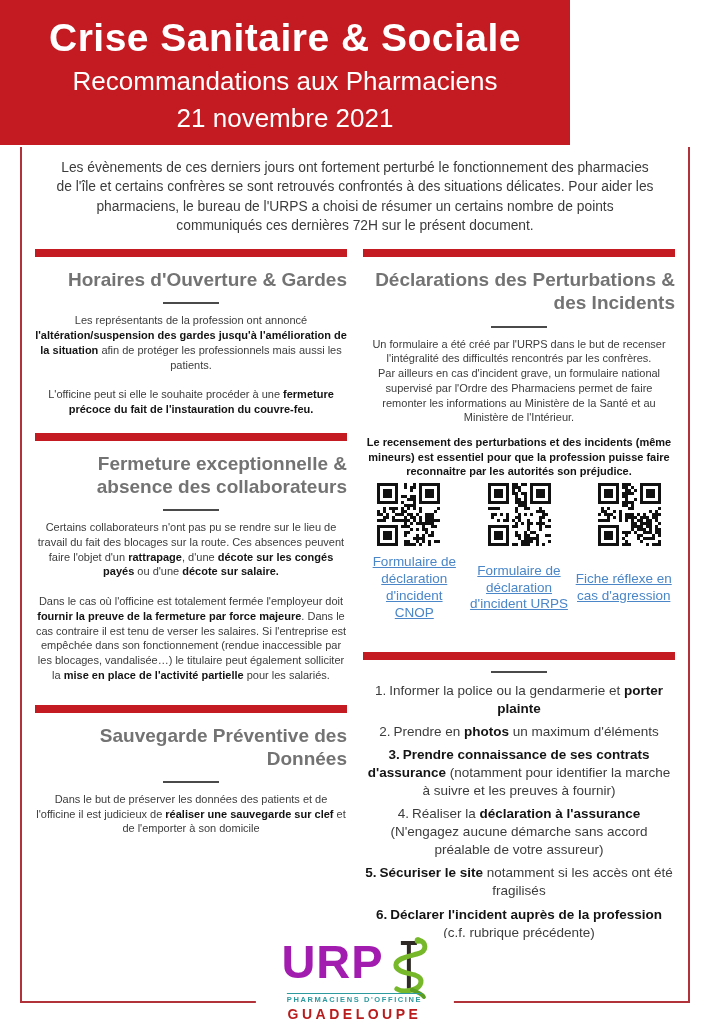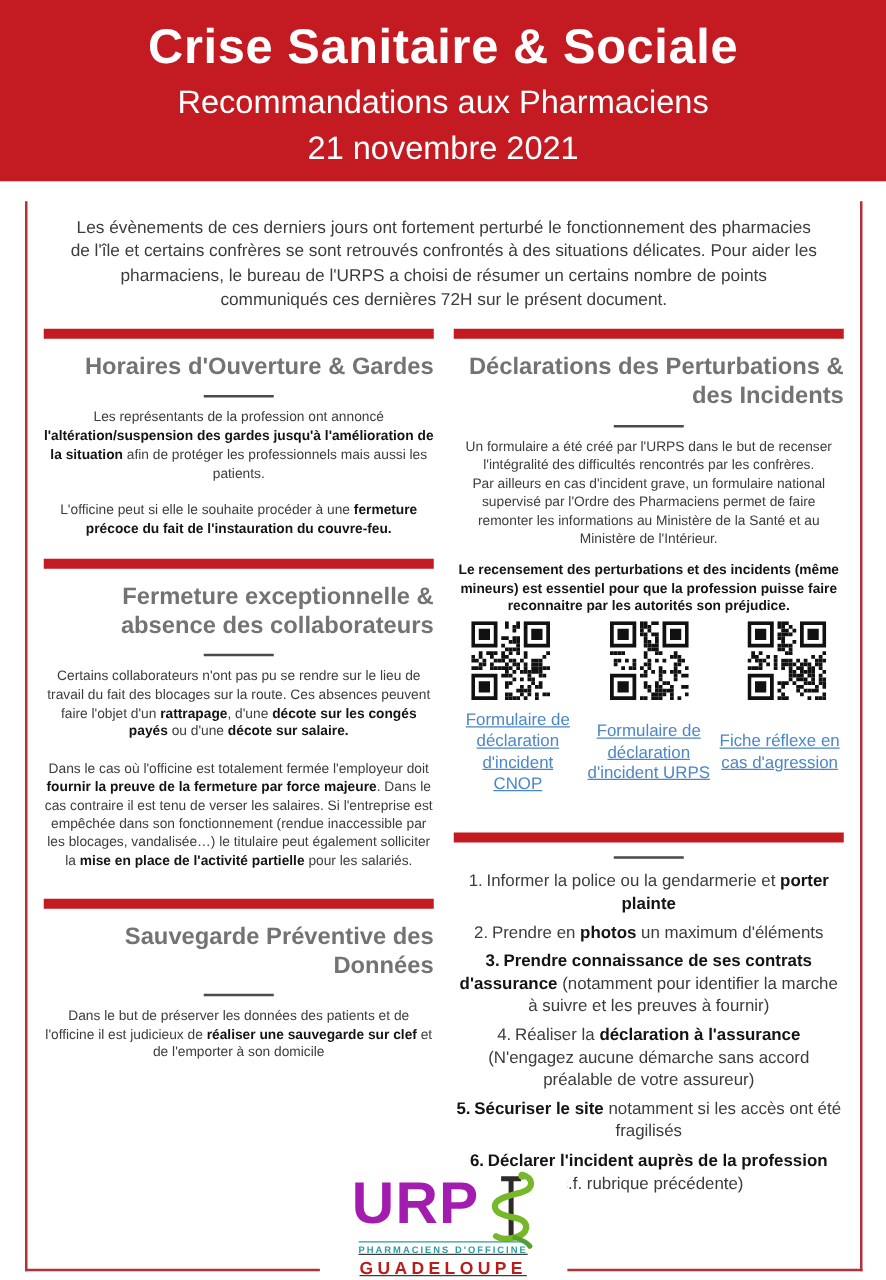--- a/index.html
+++ b/index.html
@@ -4,30 +4,30 @@
 <style>
   * { margin:0; padding:0; box-sizing:border-box; }
   html,body { background:#e8e8e8; }
   .page {
     position:relative; width:709px; height:1024px; margin:0 auto;
     background:#ffffff; overflow:hidden;
     font-family:"Liberation Sans", sans-serif; color:#3c3c3c;
   }
   
   .header {
-    position:absolute; top:0; left:0; width:709px; height:145px;
+    position:absolute; top:0; left:0; width:570px; height:145px;
     background:#c41a21; color:#ffffff; text-align:center;
     display:flex; flex-direction:column; justify-content:center; gap:6px;
     padding-top:4px;
   }
   .header h1 { font-size:39px; font-weight:700; letter-spacing:0.5px; }
   .header .sub { font-size:26px; font-weight:400; }
   
   .frame {
-    position:absolute; left:20px; top:161px; width:670px; height:856px;
+    position:absolute; left:20px; top:147px; width:670px; height:856px;
     border-left:2px solid #b13238; border-right:2px solid #b13238;
     border-bottom:2px solid #b13238;
     padding:9px 13px 0 13px;
   }
   .intro {
     font-size:13.8px; line-height:1.4; text-align:center;
     color:#3c3c3c; margin:2px 18px 14px 18px;
   }
   .columns { display:flex; gap:16px; }
   .col { flex:1; min-width:0; }
@@ -61,21 +61,21 @@
   
   .logo-box {
     position:absolute; left:50%; transform:translateX(-50%); bottom:2px;
     background:#ffffff; z-index:3; padding:2px 26px 0 26px;
     display:flex; flex-direction:column; align-items:center;
   }
   .logo-top { display:flex; align-items:flex-start; }
   .logo-acronym {
     font-size:47px; font-weight:600; color:#a21caf; letter-spacing:1px; line-height:0.95;
   }
-  .logo-text-block { display:flex; flex-direction:column; align-items:center; margin-top:-8px;text-decoration:underline; }
+  .logo-text-block { display:flex; flex-direction:column; align-items:center; margin-top:-8px; }
   .logo-tagline {
     font-size:7.5px; font-weight:700; color:#2d9aa0; letter-spacing:1.6px;
     border-top:1.5px solid #2d9aa0; padding-top:1.5px; margin-top:1px;
   }
   .logo-region {
     font-size:14px; font-weight:700; color:#b91c1c; letter-spacing:3.5px; margin-top:2px;
   }
   .snake { margin-left:2px; margin-top:-6px; }
 </style>
 </head>

